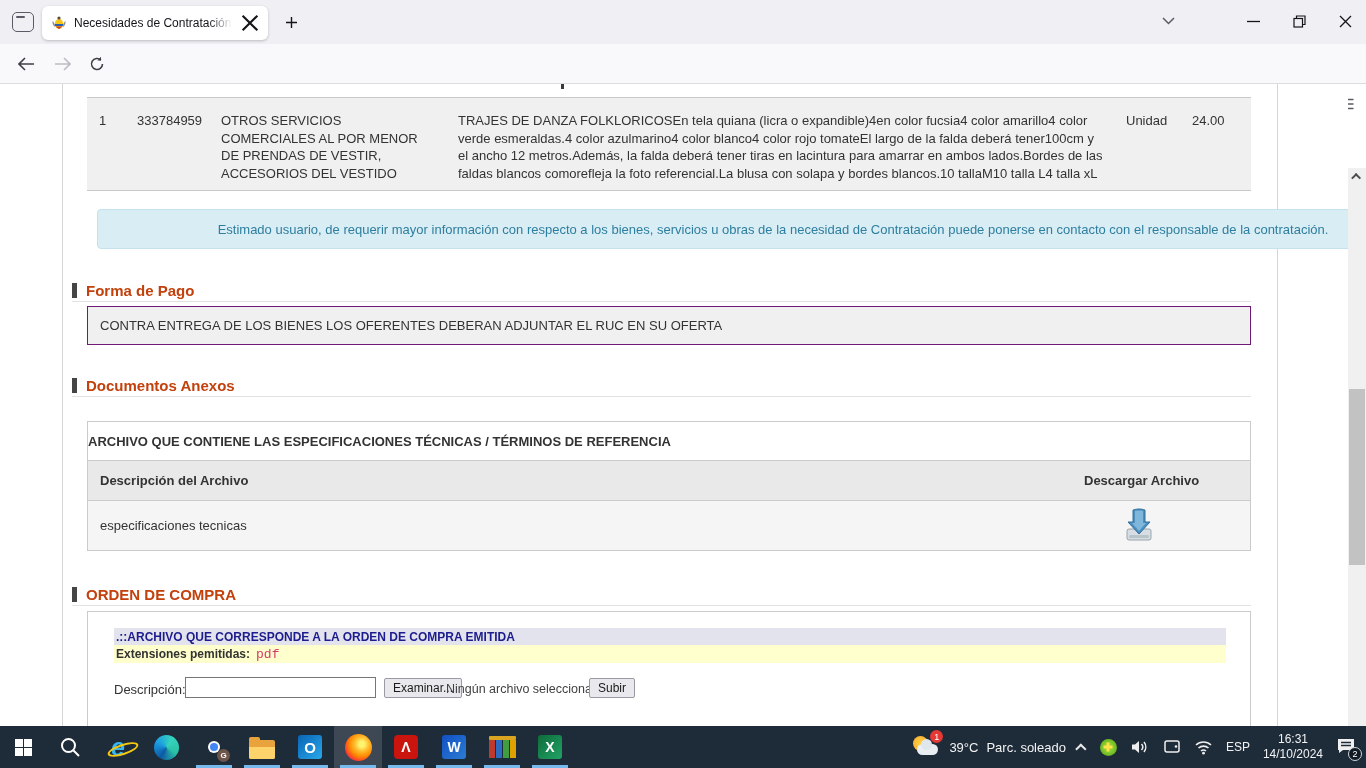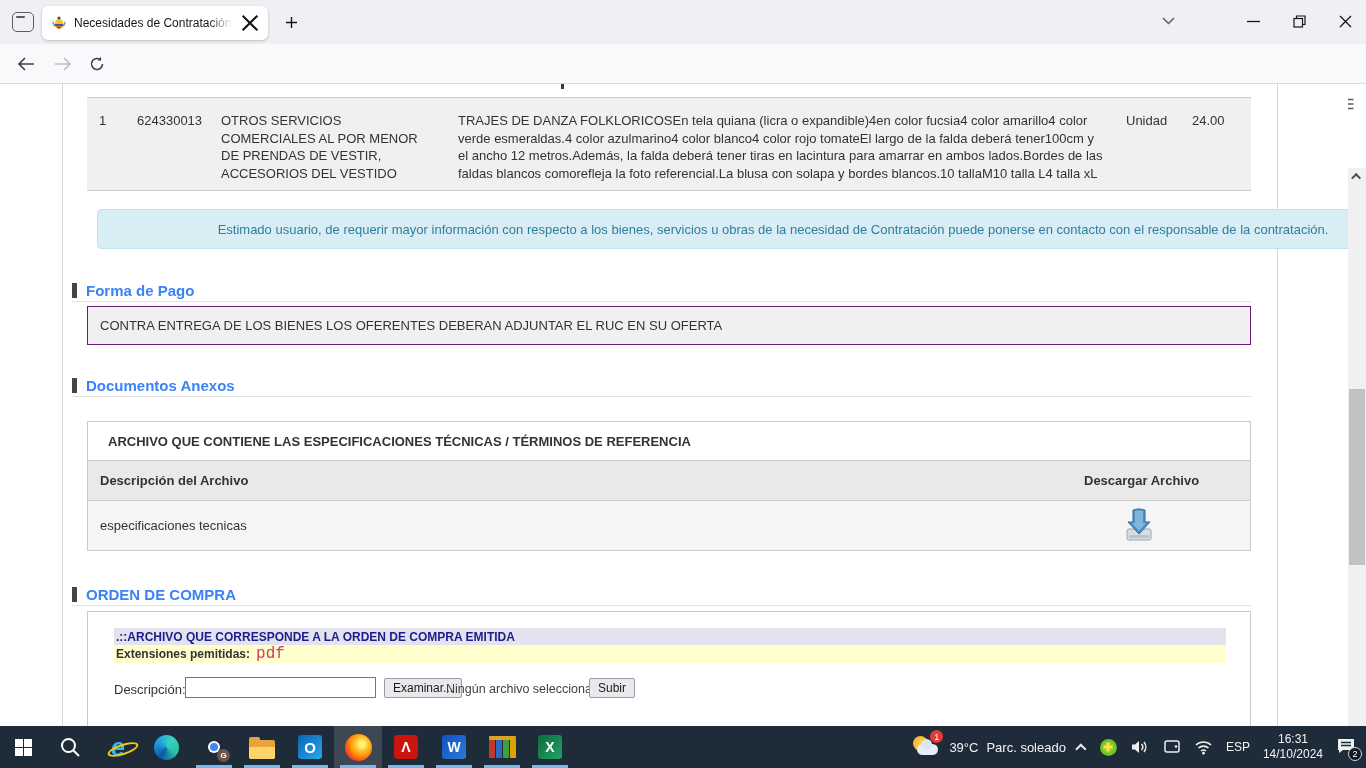--- a/index.html
+++ b/index.html
@@ -39,40 +39,40 @@
   .item-row{position:absolute;left:87px;top:14px;width:1164px;height:93px;background:#f0f0f0;border-bottom:1px solid #c9c9c9;font-size:13px;line-height:17.5px;}
   .item-row > div{position:absolute;top:14px;}
   .cell-num{left:12px;}
   .cell-code{left:50px;}
   .cell-cat{left:134px;width:218px;}
   .cell-desc{left:371px;width:648px;}
   .cell-unit{left:1039px;}
   .cell-qty{left:1105px;}
   .notice{position:absolute;left:97px;top:125px;width:1352px;height:40px;background:#d9edf4;border:1px solid #c3e2ee;border-radius:4px;
           display:flex;align-items:center;justify-content:center;font-size:13px;color:#2e7e9f;}
-  .sec-title{position:absolute;left:72px;font-size:15px;font-weight:bold;color:#3b82f6;display:flex;align-items:center;}
+  .sec-title{position:absolute;left:72px;font-size:15px;font-weight:bold;color:#c2410c;display:flex;align-items:center;}
   .sec-marker{display:inline-block;width:5px;height:15px;background:#454545;margin-right:9px;}
   .sec-rule{position:absolute;left:72px;width:1179px;height:1px;background:#e2e2e2;}
   .pago-box{position:absolute;left:87px;top:222px;width:1164px;height:39px;background:#f0f0f0;border:1px solid #701a75;
             display:flex;align-items:center;padding-left:12px;font-size:13px;}
   .doc-r1{position:absolute;left:87px;top:337px;width:1164px;height:40px;background:#fff;border:1px solid #cbcbcb;
-          display:flex;align-items:center;padding-left:20px;font-size:13px;font-weight:bold;}
+          display:flex;align-items:center;padding-left:0;font-size:13px;font-weight:bold;}
   .doc-r2{position:absolute;left:87px;top:377px;width:1164px;height:40px;background:#e9e9e9;border:1px solid #cbcbcb;border-top:none;
           display:flex;align-items:center;padding-left:12px;font-size:13px;font-weight:bold;}
   .doc-r2 .col-right{position:absolute;left:996px;}
   .doc-r3{position:absolute;left:87px;top:417px;width:1164px;height:50px;background:#f5f5f5;border:1px solid #cbcbcb;border-top:none;
           display:flex;align-items:center;padding-left:12px;font-size:13px;}
   .dl-icon{position:absolute;left:1036px;top:6px;width:30px;height:36px;}
   .oc-panel{position:absolute;left:87px;top:527px;width:1164px;height:120px;background:#fff;border:1px solid #cbcbcb;}
   .oc-head{position:absolute;left:26px;top:16px;width:1112px;height:17px;background:#e3e3ed;color:#1c1c8f;
            font-size:12px;font-weight:bold;display:flex;align-items:center;padding-left:2px;}
   .oc-ext{position:absolute;left:26px;top:33px;width:1112px;height:18px;background:#ffffce;
           font-size:12px;display:flex;align-items:center;gap:6px;padding-left:2px;}
   .oc-ext b{color:#333;}
-  .oc-ext .ext-val{color:#d63a6a;font-family:"Liberation Mono","DejaVu Sans Mono",monospace;font-size:16px;text-align:right;}
+  .oc-ext .ext-val{color:#d63a6a;font-family:"Liberation Mono","DejaVu Sans Mono",monospace;font-size:13px;text-align:right;}
   .oc-label{position:absolute;left:26px;top:70px;font-size:13px;}
   .oc-input{position:absolute;left:97px;top:65px;width:191px;height:21px;border:1px solid #767676;background:#fff;font-size:13px;padding:0 4px;}
   .btn{background:#e9e9ed;border:1px solid #9a9aa5;border-radius:2px;font-size:12px;font-family:inherit;color:#1a1a1a;height:20px;padding:1px 8px;}
   .btn-browse{position:absolute;left:296px;top:66px;}
   .btn-upload{position:absolute;left:501px;top:66px;}
   .oc-nofile{position:absolute;left:358px;top:70px;font-size:12.5px;color:#3f3f3f;}
 
   
   .scrollbar{position:absolute;left:1348px;top:84px;width:18px;height:642px;background:#f0f0f0;}
   .sb-arrow{position:absolute;left:0;width:18px;height:16px;display:flex;align-items:center;justify-content:center;}
@@ -246,21 +246,21 @@
   <div class="content">
     <div class="vline" style="left:62px;"></div>
     <div class="vline" style="left:1277px;"></div>
 
     <div class="thead-cut">
         <div class="remnant"></div>
       </div>
 
     <div class="item-row">
       <div class="cell-num">1</div>
-      <div class="cell-code">624330013</div>
+      <div class="cell-code">333784959</div>
       <div class="cell-cat">OTROS SERVICIOS COMERCIALES AL POR MENOR DE PRENDAS DE VESTIR, ACCESORIOS DEL VESTIDO</div>
       <div class="cell-desc">TRAJES DE DANZA FOLKLORICOSEn tela quiana (licra o expandible)4en color fucsia4 color amarillo4 color verde esmeraldas.4 color azulmarino4 color blanco4 color rojo tomateEl largo de la falda deberá tener100cm y el ancho 12 metros.Además, la falda deberá tener tiras en lacintura para amarrar en ambos lados.Bordes de las faldas blancos comorefleja la foto referencial.La blusa con solapa y bordes blancos.10 tallaM10 talla L4 talla xL</div>
       <div class="cell-unit">Unidad</div>
       <div class="cell-qty">24.00</div>
     </div>
 
     <div class="notice">Estimado usuario, de requerir mayor información con respecto a los bienes, servicios u obras de la necesidad de Contratación puede ponerse en contacto con el responsable de la contratación.</div>
 
     <div class="sec-title" style="top:198px;">
       <span class="sec-marker"></span>

